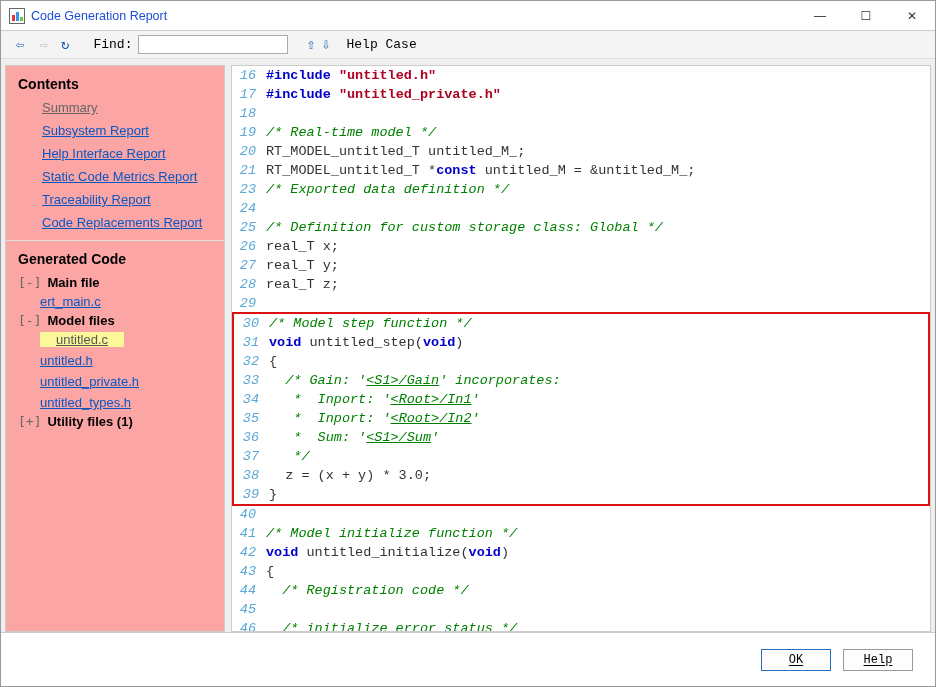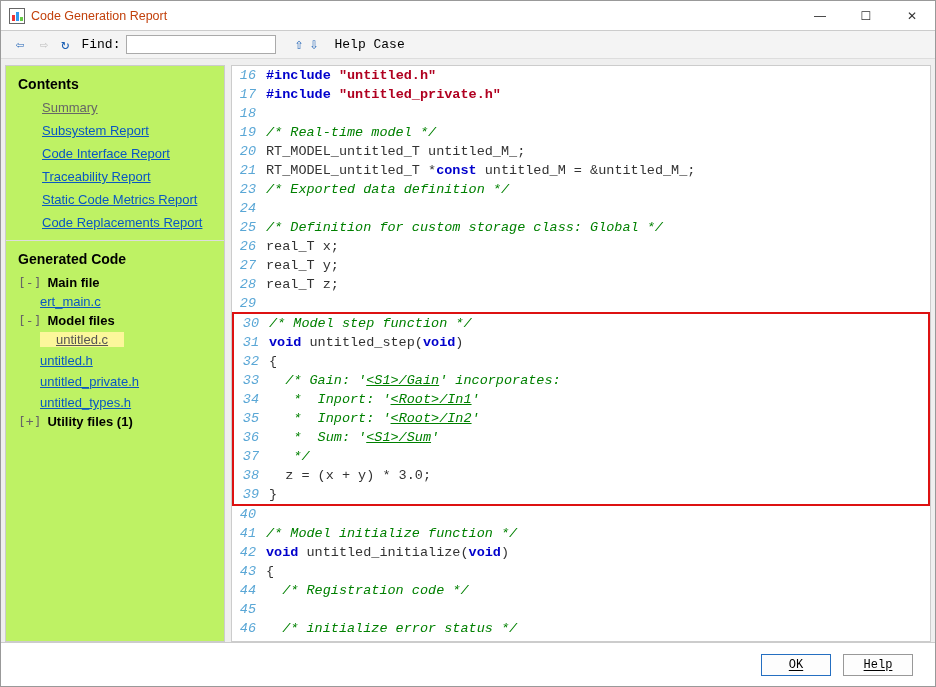--- a/index.html
+++ b/index.html
@@ -26,21 +26,21 @@
   width: 16px; height: 16px;
   margin-right: 6px;
   border: 1px solid #666;
   position: relative;
   background: #fff;
 }
 .titlebar .app-icon .bar { position:absolute; bottom:2px; width:3px; }
 .titlebar .app-icon .b1 { left:2px; height:6px; background:#e33; }
 .titlebar .app-icon .b2 { left:6px; height:9px; background:#39e; }
 .titlebar .app-icon .b3 { left:10px; height:4px; background:#6c4; }
-.titlebar .title { font-size: 12.5px; color:#c2410c; font-family: "Microsoft YaHei", "SimSun", sans-serif; }
+.titlebar .title { font-size: 12.5px; color:#1d4ed8; font-family: "Microsoft YaHei", "SimSun", sans-serif; }
 .titlebar .spacer { flex:1; }
 .titlebar .winbtn {
   width: 46px; height: 30px;
   display:flex; align-items:center; justify-content:center;
   color:#333; font-size: 12px; font-family: sans-serif;
   cursor:pointer;
 }
 
 .toolbar {
   height: 28px;
@@ -55,40 +55,40 @@
 }
 .toolbar .arrow-btn {
   width: 18px; height: 18px;
   display:flex; align-items:center; justify-content:center;
   cursor:pointer;
   font-size: 14px;
 }
 .toolbar .arrow-btn.back { color:#1a5fb4; }
 .toolbar .arrow-btn.fwd { color:#bbb; }
 .toolbar .refresh { color:#1a5fb4; font-size:14px; cursor:pointer; margin-left:2px; }
-.toolbar label { margin-left: 6px; }
+.toolbar label { margin-left: 18px; }
 .toolbar input {
   width: 150px; height: 19px;
   border:1px solid #aaa;
   font-family: inherit; font-size: 12px;
 }
 .toolbar .up { color:#1a5fb4; font-size:15px; cursor:pointer; }
 .toolbar .down { color:#1a5fb4; font-size:15px; cursor:pointer; }
 .toolbar .mc { margin-left: 10px; }
 
 .mainarea {
   flex:1;
   display:flex;
   overflow:hidden;
   background:#efefef;
   padding: 6px 4px 0 4px;
 }
 .sidebar {
   width: 220px;
-  background:#bef264;
+  background:#fca5a5;
   border:1px solid #ccc;
   margin-right:6px;
   padding: 10px 12px;
   overflow-y:auto;
   font-size: 13px;
 }
 .sidebar h3 {
   font-size: 14px; font-weight:bold; margin-bottom:8px;
 }
 .sidebar .sep { border-top:1px solid #ddd; margin: 10px -12px; }
@@ -139,21 +139,21 @@
 .id { color:#333; }
 .lnk { color:#008000; font-style:italic; text-decoration:underline; }
 
 .red-box {
   border: 2px solid #d11;
   padding: 0 1px;
   margin: -1px 0;
 }
 
 .footer {
-  height: 44px;
+  height: 54px;
   border-top: 1px solid #ccc;
   display:flex;
   align-items:center;
   justify-content:flex-end;
   gap: 12px;
   padding-right: 22px;
   background:#fff;
 }
 .footer button {
   width: 70px; height: 22px;
@@ -195,23 +195,23 @@
   <span class="mc">Help Case</span>
 </div>
 
 <div class="mainarea">
 
   <div class="sidebar">
     <h3>Contents</h3>
     <div class="nav-list" id="contents-nav">
         <a href="#" class="sel">Summary</a>
         <a href="#">Subsystem Report</a>
-        <a href="#">Code Interface Report</a>
+        <a href="#">Help Interface Report</a>
+        <a href="#">Static Code Metrics Report</a>
         <a href="#">Traceability Report</a>
-        <a href="#">Static Code Metrics Report</a>
         <a href="#">Code Replacements Report</a>
       </div>
     <div class="sep"></div>
     <h3>Generated Code</h3>
     <div class="tree" id="generated-tree">
         <div class="row"><span class="toggle">[-]</span><span class="sect-label">Main file</span></div>
         <div class="files">
           <a href="#">ert_main.c</a>
         </div>
         <div class="row"><span class="toggle">[-]</span><span class="sect-label">Model files</span></div>

